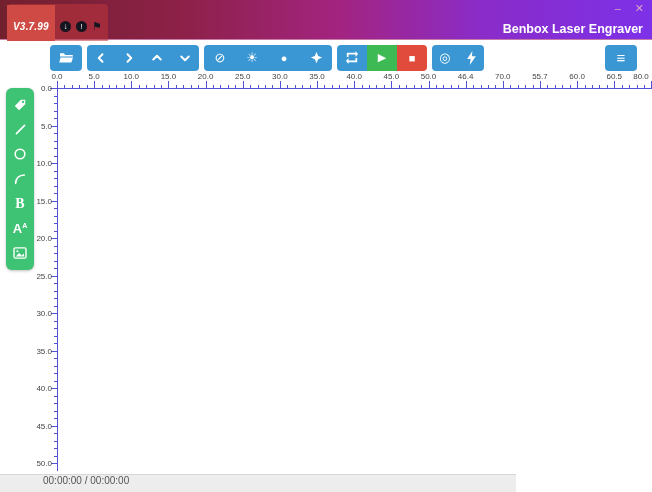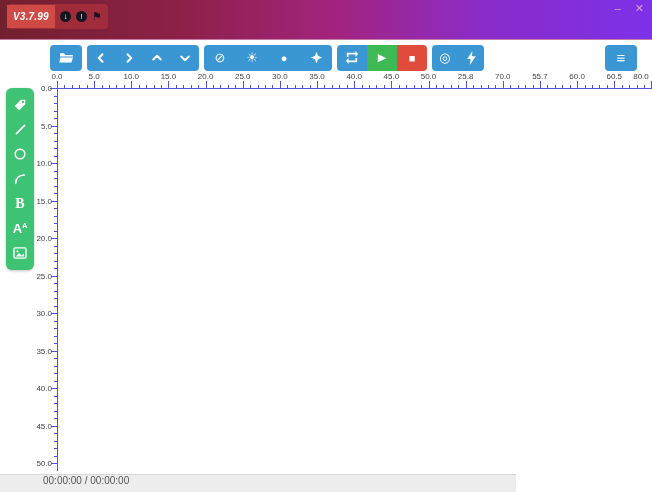--- a/index.html
+++ b/index.html
@@ -8,21 +8,21 @@
 
   
   .titlebar {
     position:absolute; left:0; top:0; width:652px; height:40px;
     background:linear-gradient(90deg,#72202e 0%, #8d2148 28%, #a32480 52%, #8a2cc9 74%, #7d31e8 100%);
     border-bottom:1px solid #c77ca8;
   }
   .badge-group { position:absolute; left:7px; top:4px; display:flex; align-items:center; gap:5px;
     background:rgba(190,55,60,.55); border-radius:4px; padding:1px 6px 1px 0; }
   .version-pill { background:#cf4a44; color:#fff; font-size:10px; font-weight:bold; font-style:italic;
-    border-radius:0; padding:6px 6px; letter-spacing:.2px; }
+    border-radius:0; padding:16px 6px; letter-spacing:.2px; }
   .mini-circle { width:11px; height:11px; border-radius:50%; background:#15151f; color:#fff;
     font-size:8px; line-height:11px; text-align:center; display:inline-block; }
   .flag-glyph { color:#15151f; font-size:11px; line-height:11px; }
   .win-controls { position:absolute; right:8px; top:1px; display:flex; gap:14px; color:#e0a3c6;
     font-size:11px; line-height:14px; }
   .win-controls span { cursor:default; }
   .app-title { position:absolute; right:9px; bottom:3px; color:#ffffff; font-size:12.5px; font-weight:bold; }
 
   
   .toolbar { position:absolute; left:0; top:41px; width:652px; height:33px; background:#fff;
@@ -71,20 +71,21 @@
   <div class="badge-group">
     <span class="version-pill">V3.7.99</span>
     <span class="mini-circle">↓</span>
     <span class="mini-circle">!</span>
     <span class="flag-glyph">⚑</span>
   </div>
   <div class="win-controls">
     <span>–</span>
     <span>✕</span>
   </div>
+  <div class="app-title">Benbox Laser Engraver</div>
 </div>
 
 <div class="toolbar">
   <div class="btn-group">
     <button class="tbtn w32">
       <span>
         <svg width="15" height="13" viewBox="0 0 16 14">
             <path d="M1 2.5 h4.2 l1.4 1.8 H14 a1 1 0 0 1 1 1 V6 H1 z" fill="#fff"></path>
             <path d="M1.6 7 H15 l-1.8 5.5 H0.2 z" fill="#fff"></path>
           </svg>
@@ -240,21 +241,21 @@
       <div class="htick" style="left: 406.21px; height: 3px; top: 85px;"></div>
       <div class="htick" style="left: 413.64px; height: 3px; top: 85px;"></div>
       <div class="htick" style="left: 421.07px; height: 3px; top: 85px;"></div>
       <div class="htick" style="left: 428.5px; height: 7px; top: 81px;"></div>
       <div class="hlabel" style="left: 413.5px; top: 72px;">50.0</div>
       <div class="htick" style="left: 435.93px; height: 3px; top: 85px;"></div>
       <div class="htick" style="left: 443.36px; height: 3px; top: 85px;"></div>
       <div class="htick" style="left: 450.79px; height: 3px; top: 85px;"></div>
       <div class="htick" style="left: 458.22px; height: 3px; top: 85px;"></div>
       <div class="htick" style="left: 465.65px; height: 7px; top: 81px;"></div>
-      <div class="hlabel" style="left: 450.65px; top: 72px;">25.8</div>
+      <div class="hlabel" style="left: 450.65px; top: 72px;">46.4</div>
       <div class="htick" style="left: 473.08px; height: 3px; top: 85px;"></div>
       <div class="htick" style="left: 480.51px; height: 3px; top: 85px;"></div>
       <div class="htick" style="left: 487.94px; height: 3px; top: 85px;"></div>
       <div class="htick" style="left: 495.37px; height: 3px; top: 85px;"></div>
       <div class="htick" style="left: 502.8px; height: 7px; top: 81px;"></div>
       <div class="hlabel" style="left: 487.8px; top: 72px;">70.0</div>
       <div class="htick" style="left: 510.23px; height: 3px; top: 85px;"></div>
       <div class="htick" style="left: 517.66px; height: 3px; top: 85px;"></div>
       <div class="htick" style="left: 525.09px; height: 3px; top: 85px;"></div>
       <div class="htick" style="left: 532.52px; height: 3px; top: 85px;"></div>

